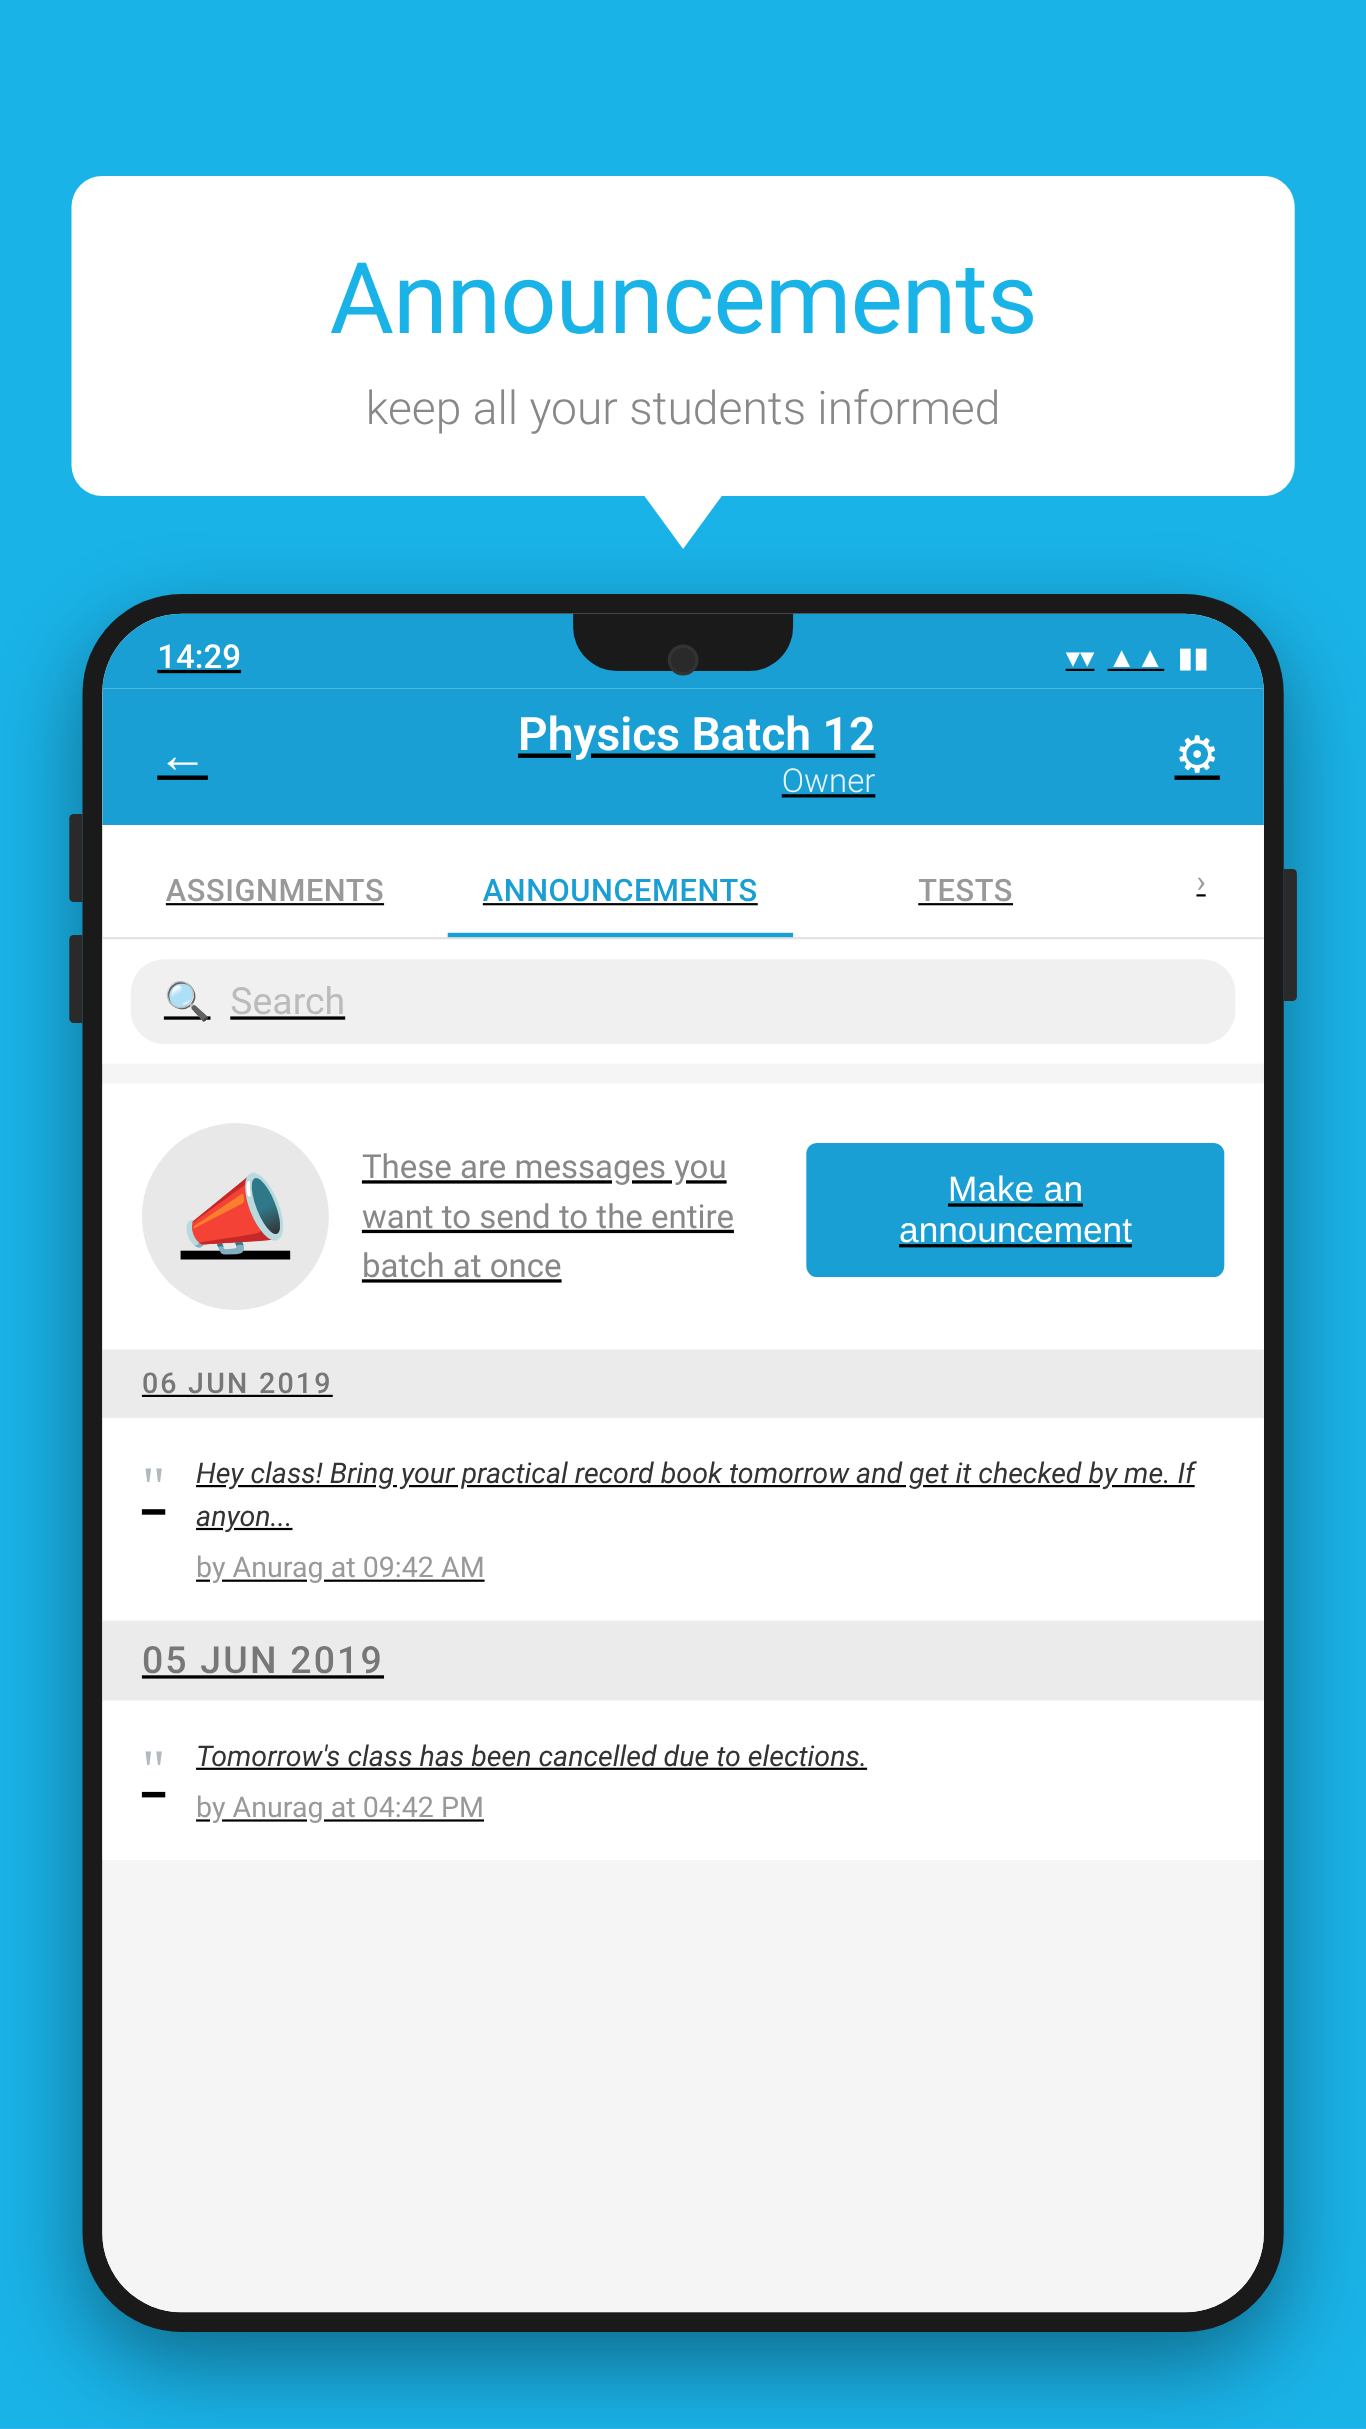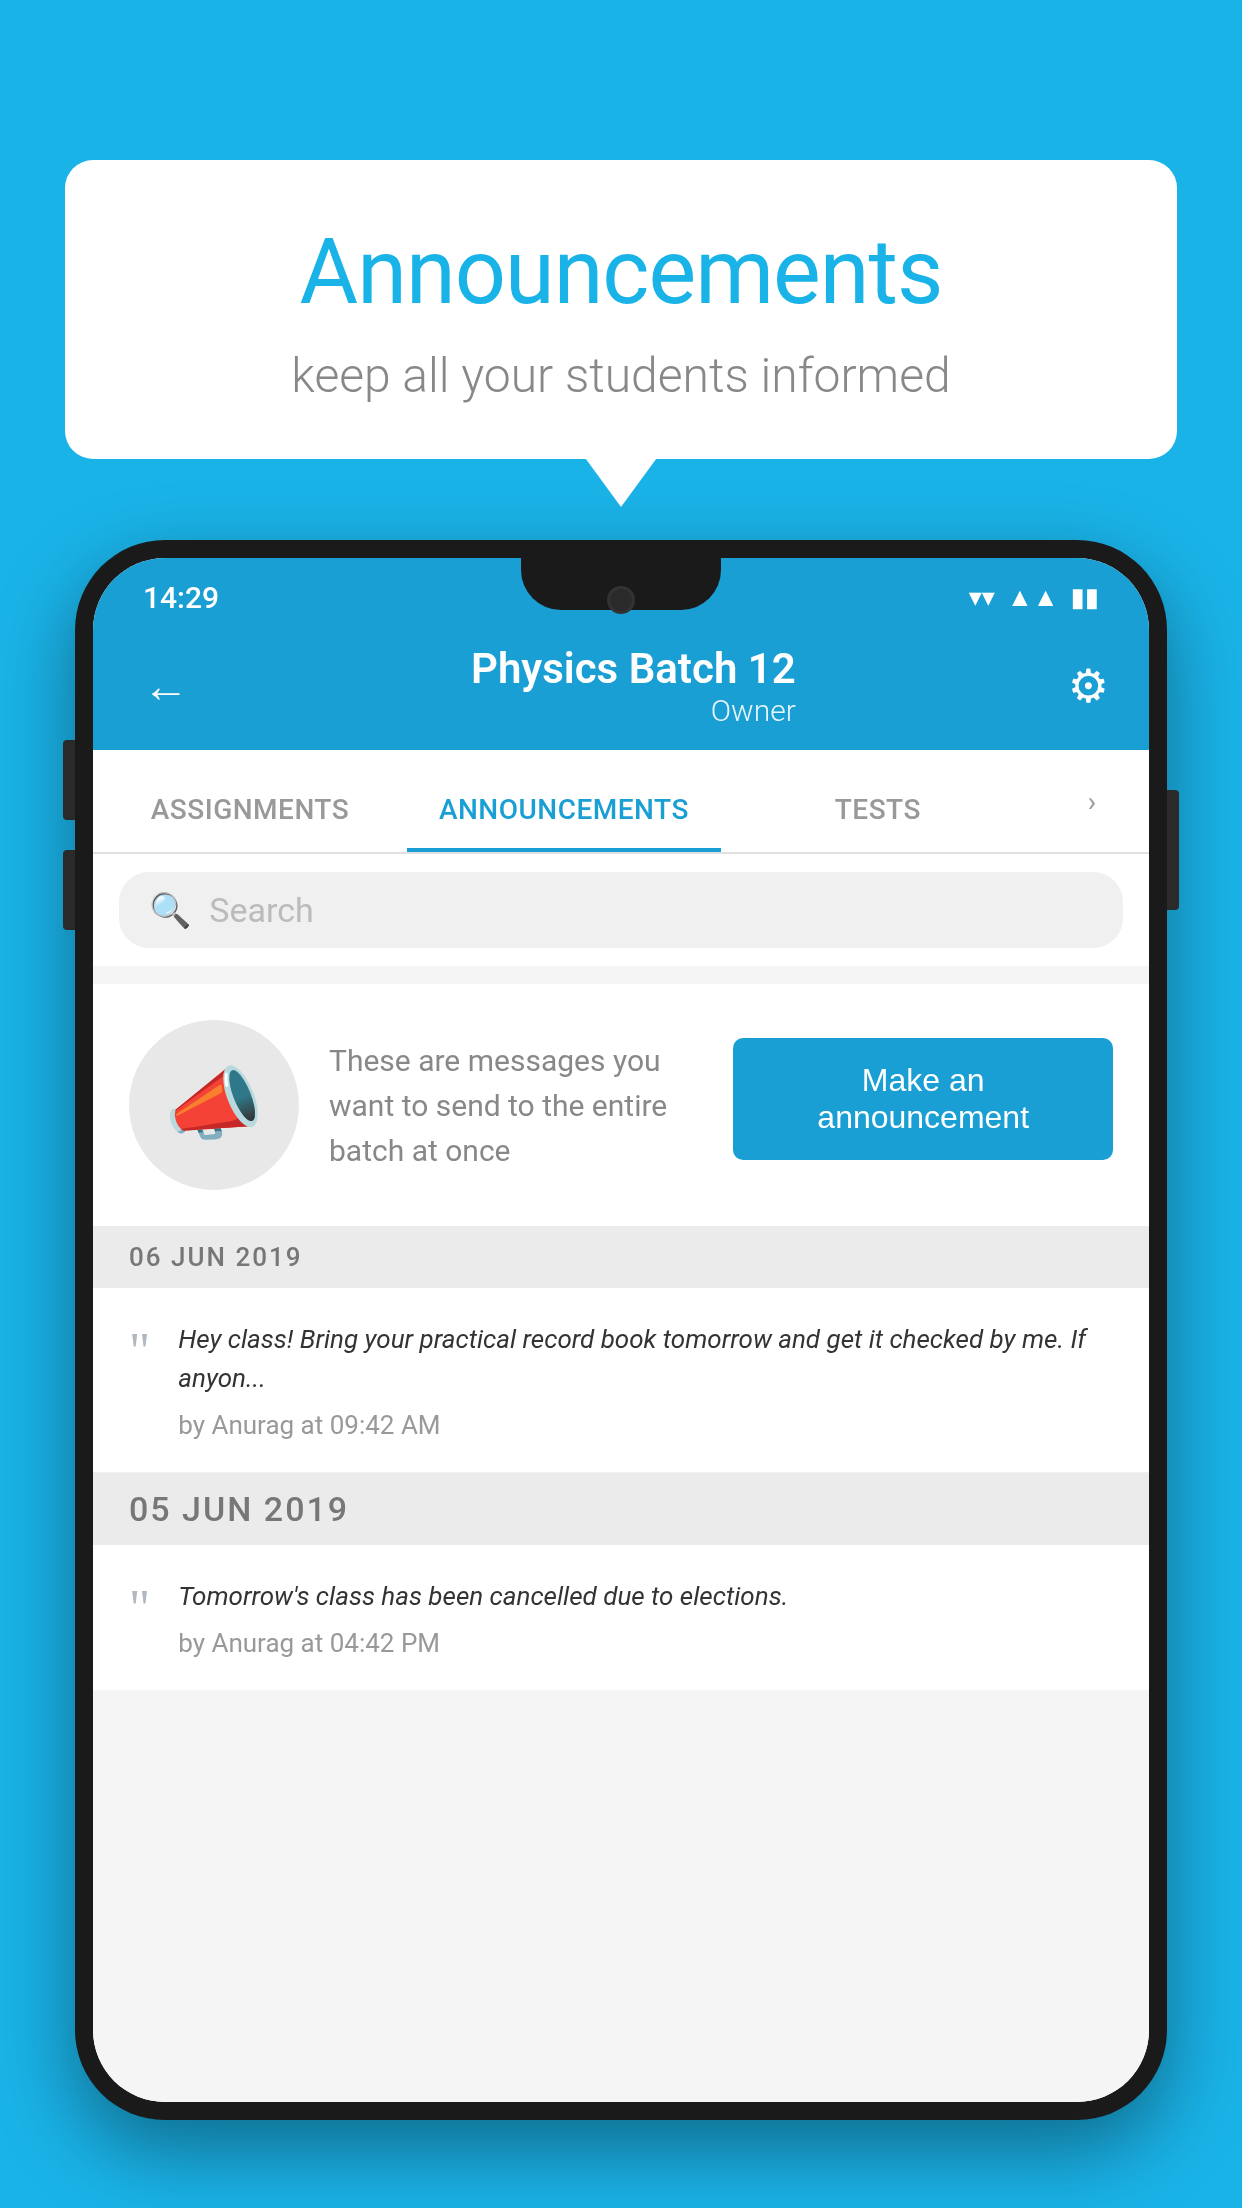--- a/index.html
+++ b/index.html
@@ -43,33 +43,34 @@
       border-top: 52px solid white;
     }
     .speech-bubble-title {
       font-size: 90px;
       font-weight: 400;
       color: #1ab3e8;
       margin-bottom: 22px;
       letter-spacing: -1px;
     }
     .speech-bubble-subtitle {
-      font-size: 48px;
+      font-size: 42px;
       color: #888;
       font-weight: 300;
       text-align: center;
     }
 
     
     .phone-container {
       position: absolute;
       top: 540px;
       left: 75px;
       right: 75px;
       bottom: 0;
+      text-decoration: underline;
     }
     .phone-outer {
       background: #1a1a1a;
       border-radius: 90px;
       padding: 18px;
       width: 100%;
       height: 1580px;
       position: relative;
       box-shadow: 0 30px 80px rgba(0,0,0,0.4);
     }

